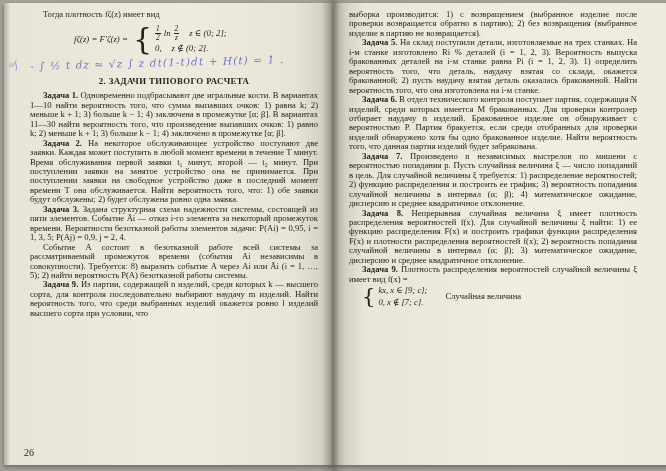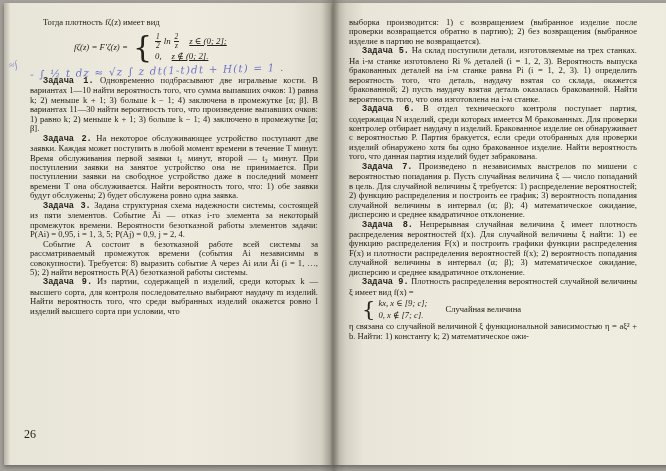--- a/index.html
+++ b/index.html
@@ -18,52 +18,52 @@
   }
   .page-right {
     left: 333px; width: 384px;
     background: linear-gradient(90deg,#a39f92 0%,#cfcbbd 2%,#e9e6d9 8%,#f0eee1 50%,#edebde 95%,#d9d5c8 100%);
   }
   .gutter {
     position: absolute; left: 320px; top: 0; width: 26px; height: 100%;
     background: linear-gradient(90deg,rgba(40,35,25,0) 0%,rgba(40,35,25,.18) 40%,rgba(40,35,25,.30) 52%,rgba(40,35,25,.10) 72%,rgba(40,35,25,0) 100%);
     pointer-events: none;
   }
-  .textcol { position: absolute; top: 15px; font-size: 8.6px; line-height: 9.45px; text-align: justify; }
+  .textcol { position: absolute; top: 7px; font-size: 8.6px; line-height: 9.45px; text-align: justify; }
   .page-left  .textcol { left: 26px; width: 288px; }
   .page-right .textcol { left: 16px; width: 288px; }
 
   .para { text-indent: 13px; }
   .noindent { text-indent: 0; }
-  .task-label { font-weight: bold; font-family: Liberation Mono, monospace; }
+  .task-label { font-weight: bold; }
   .u { }
 
   .heading { font-weight: bold; text-align: center; text-indent: 0; font-size: 8.8px; letter-spacing: .4px; margin: 9px 0 5px; }
 
   .formula { display: flex; align-items: center; margin: 5px 0 1px 44px; font-style: italic; font-size: 8.8px; }
   .brace { font-style: normal; font-weight: 300; margin: 0 3px 0 5px; font-family: "DejaVu Serif", serif; }
   .formula > .brace { font-size: 30px; line-height: 30px; }
   .cases { display: flex; flex-direction: column; gap: 2px; }
   .case-line { display: flex; align-items: center; gap: 3px; white-space: nowrap; }
   .frac { display: inline-flex; flex-direction: column; align-items: center; font-size: 7.4px; line-height: 8px; }
   .frac .num { border-bottom: .7px solid #24221c; padding: 0 1px; }
-  .fcond { margin-left: 7px; text-decoration: underline; }
+  .fcond { margin-left: 7px; }
 
   .handwriting {
     color: #5058c6; font-style: italic; font-family: "DejaVu Serif", serif;
     font-size: 10.5px; letter-spacing: 1.1px; opacity: .8;
     transform: rotate(-1.6deg); margin: 4px 0 0 0; white-space: nowrap;
   }
   .margin-mark { position: absolute; left: 5px; top: 56px; color: #5058c6; font-size: 10px; opacity: .65; transform: rotate(-12deg); }
 
   .inline-formula { display: flex; align-items: center; margin: 2px 0 2px 8px; font-style: italic; font-size: 8.6px; }
   .inline-formula > .brace { font-size: 21px; line-height: 21px; }
   .if-side { font-style: normal; margin-left: 18px; }
 
-  .pageno { position: absolute; bottom: 23px; font-size: 12px; }
+  .pageno { position: absolute; bottom: 7px; font-size: 10px; }
   .pageno-left { left: 20px; }
   .pageno-right { right: 18px; }
 </style>
 </head>
 <body>
 
 <div class="page page-left">
   <span class="margin-mark">≈∫</span>
   <div class="textcol">
 
@@ -87,20 +87,21 @@
         </div>
         <div class="case-line">
           <span>0,</span>
           <span class="fcond">z ∉ (0; 2].</span>
         </div>
       </div>
     </div>
 
     <div class="handwriting">- ∫ ½ t dz ≈ √z ∫ z dt(1-t)dt + H(t) = 1 .</div>
 
+    <h2 class="heading">2. ЗАДАЧИ ТИПОВОГО РАСЧЕТА</h2>
 
     <p class="para">
       <b class="task-label">Задача 1.</b>
       <span>Одновременно подбрасывают две игральные кости. В вариантах 1—10 найти вероятность того, что сумма выпавших очков: 1) равна k; 2) меньше k + 1; 3) больше k − 1; 4) заключена в промежутке [α; β]. В вариантах 11—30 найти вероятность того, что произведение выпавших очков: 1) равно k; 2) меньше k + 1; 3) больше k − 1; 4) заключено в промежутке [α; β].</span>
     </p>
 
     <p class="para">
       <b class="task-label">Задача 2.</b>
       <span>На некоторое обслуживающее устройство поступают две заявки. Каждая может поступить в любой момент времени в течение T минут. Время обслуживания первой заявки t₁ минут, второй — t₂ минут. При поступлении заявки на занятое устройство она не принимается. При поступлении заявки на свободное устройство даже в последний момент времени T она обслуживается. Найти вероятность того, что: 1) обе заявки будут обслужены; 2) будет обслужена ровно одна заявка.</span>
     </p>
@@ -155,19 +156,18 @@
 
     <div class="inline-formula">
       <span class="brace">{</span>
       <div class="cases">
         <div class="case-line">kx,   x ∈ [9; c];</div>
         <div class="case-line">0,    x ∉ [7; c].</div>
       </div>
       <span class="if-side">Случайная величина</span>
     </div>
 
-    <p class="noindent">η связана со случайной величиной ξ функциональной зависимостью η = aξ² + b. Найти: 1) константу k; 2) математическое ожи-</p>
 
   </div>
   <span class="pageno pageno-right">49</span>
 </div>
 
 <div class="gutter"></div>
 
 </body></html>

